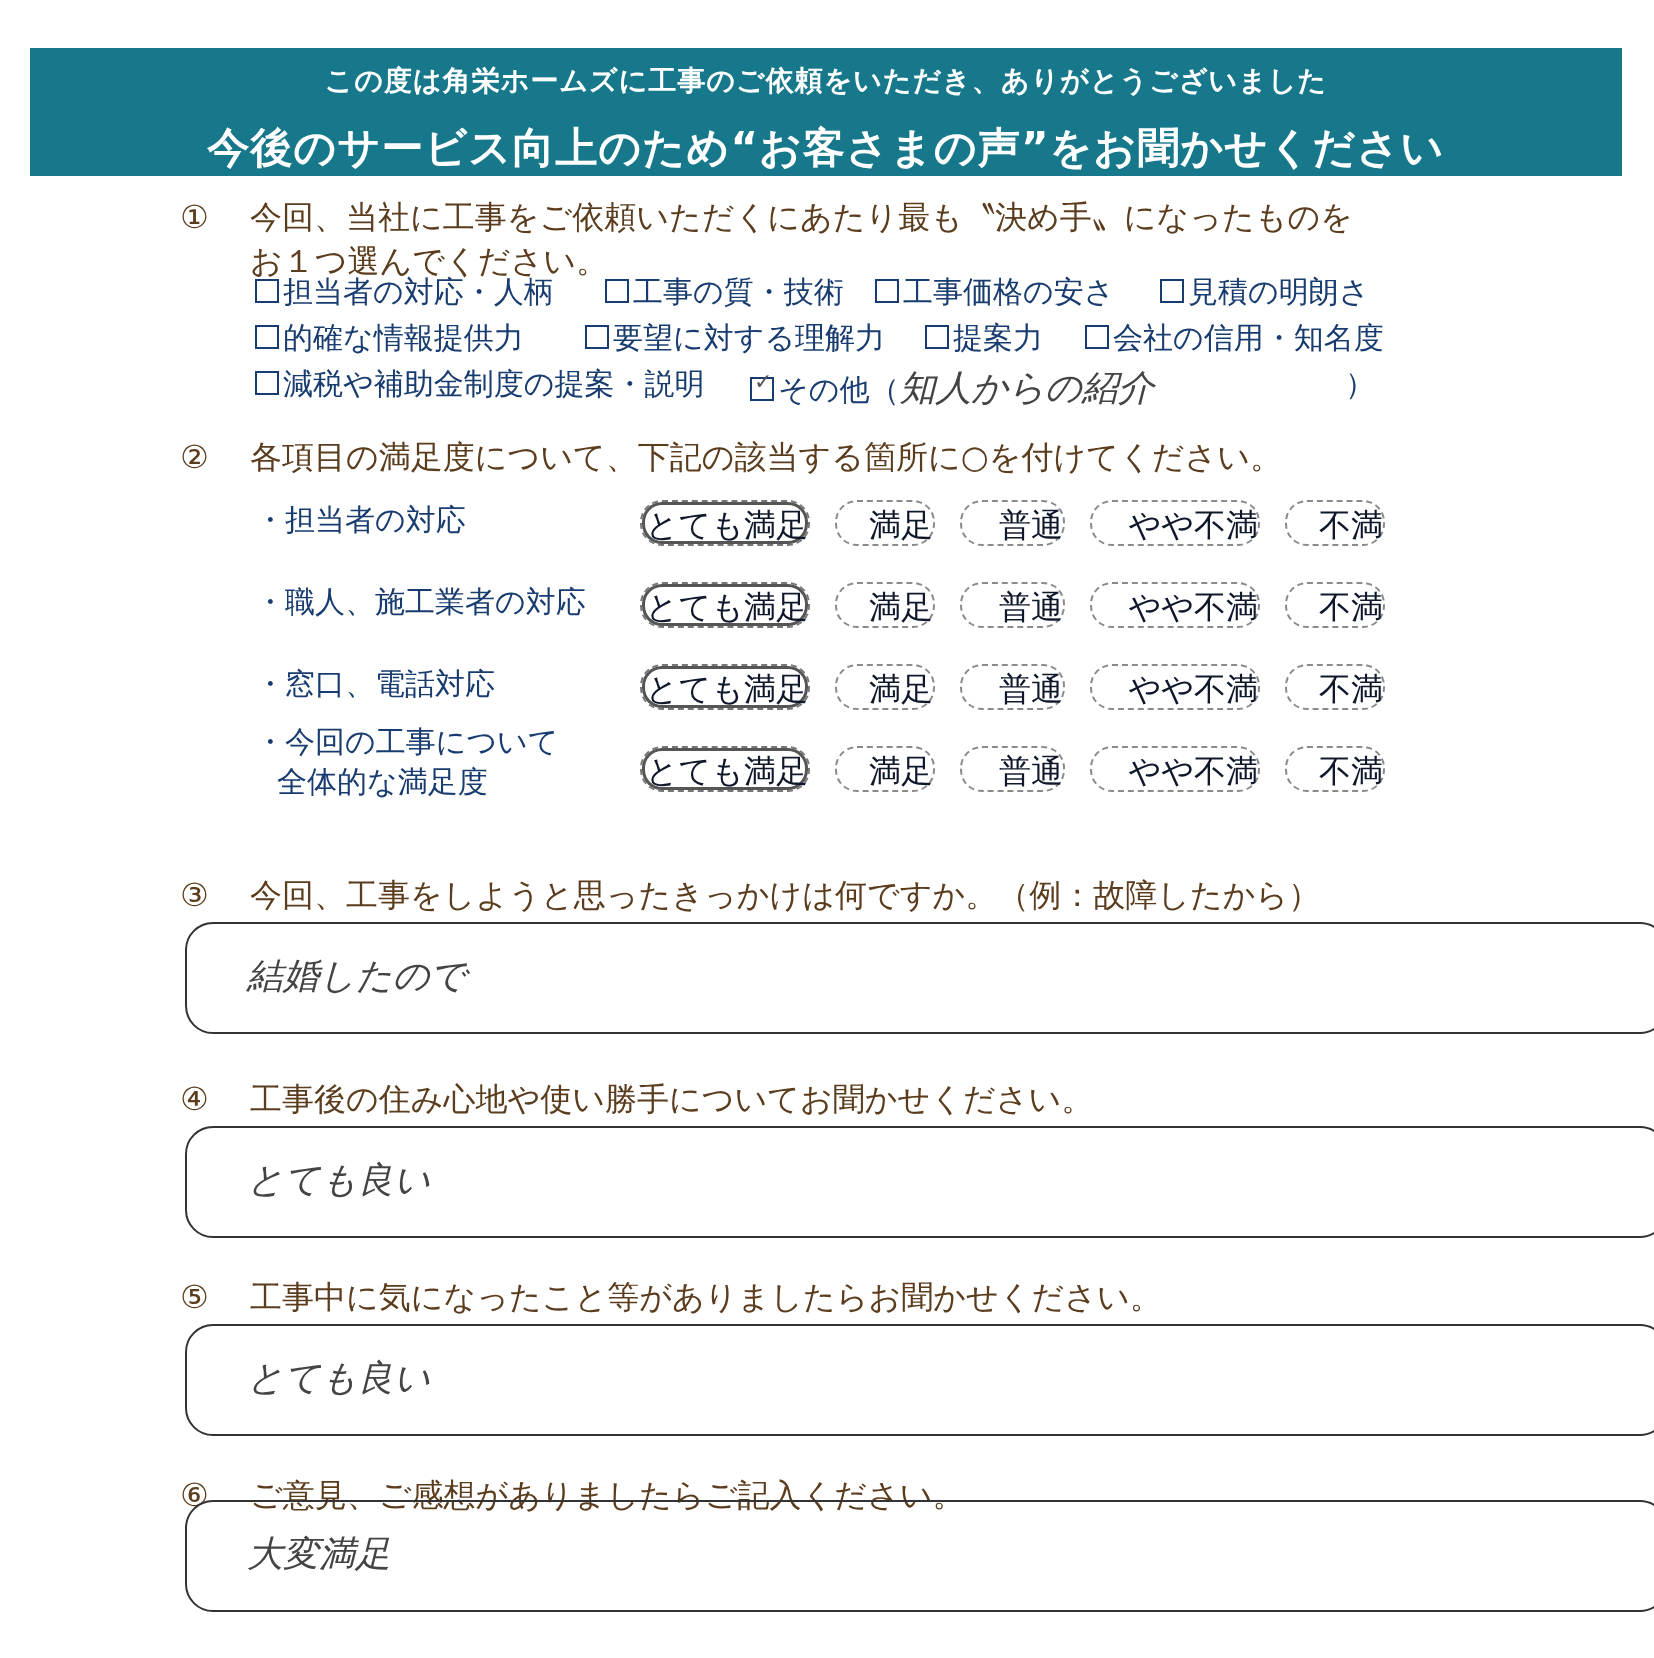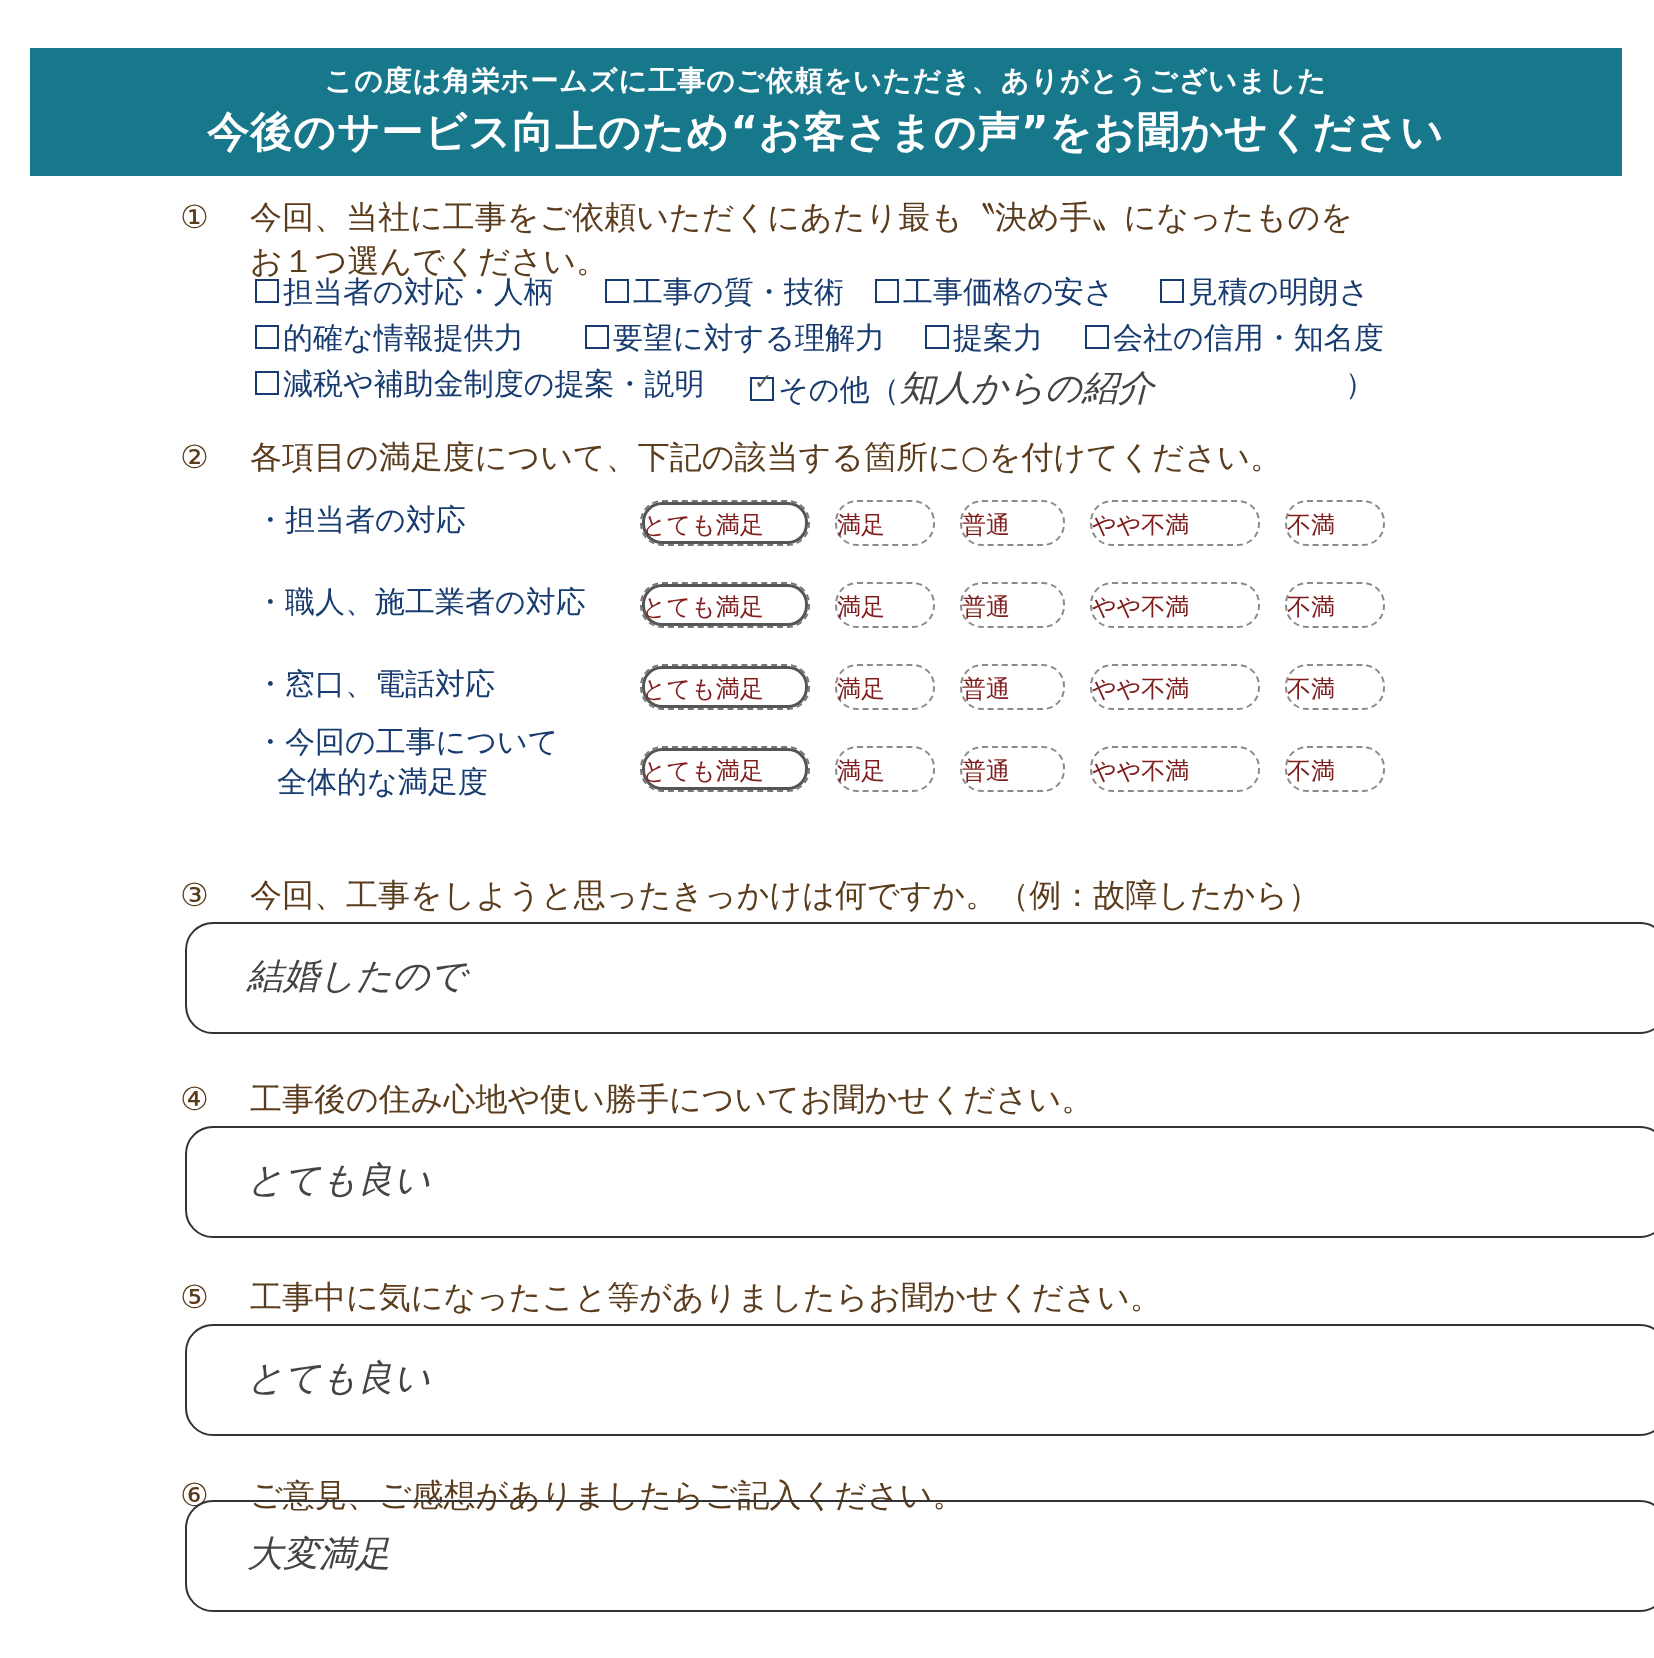--- a/index.html
+++ b/index.html
@@ -1,41 +1,41 @@
 <!DOCTYPE html>
 <html><head>
 <meta charset="utf-8">
 <style>
   html, body { margin: 0; padding: 0; background: #ffffff; }
   body { width: 1654px; height: 1658px; position: relative; overflow: hidden;
          font-family: "DejaVu Sans", "Liberation Sans", sans-serif; }
   .banner { position: absolute; left: 30px; top: 48px; width: 1592px; height: 128px;
             background: #17788b; color: #ffffff; text-align: center; }
   .banner .l1 { font-size: 28px; font-weight: bold; letter-spacing: 1px; margin-top: 14px; text-align: center; }
-  .banner .l2 { font-size: 42px; font-weight: bold; letter-spacing: 1px; margin-top: 4px; }
+  .banner .l2 { font-size: 42px; font-weight: bold; letter-spacing: 1px; margin-top: 20px; }
 
   .q { position: absolute; color: #5b3d1e; font-size: 32px; }
   .q .num { display: inline-block; width: 70px; }
   .q .indent { padding-left: 70px; }
 
   .opts { position: absolute; left: 255px; color: #183c70; font-size: 30px; }
   .opt-row { position: relative; height: 46px; }
   .opt { position: absolute; white-space: nowrap; }
   .box { display: inline-block; width: 20px; height: 20px; border: 2px solid #183c70;
          vertical-align: middle; margin-right: 4px; position: relative; top: -3px; }
   .box.checked::after { content: "✓"; position: absolute; left: 2px; top: -10px;
                         font-size: 22px; color: #555; }
   .hand { font-family: "DejaVu Serif", serif; color: #444; font-style: italic; font-size: 36px; }
 
   .rating { position: absolute; left: 255px; width: 1200px; color: #183c70; font-size: 30px; }
   .r-row { position: absolute; left: 0; width: 1200px; }
   .r-label { position: absolute; left: 0; white-space: nowrap; }
   .pill { position: absolute; top: 0; height: 46px; border: 2px dashed #8a8a8a;
-          border-radius: 22px; text-align: left; line-height: 46px; font-size: 24px;
-          color: #7f1d1d; box-sizing: border-box; }
+          border-radius: 22px; text-align: right; line-height: 46px; font-size: 32px;
+          color: #0f172a; box-sizing: border-box; }
   .pill.selected { box-shadow: 0 0 0 3px #555 inset; border-color: #777; }
 
   .answer { position: absolute; left: 185px; width: 1483px; height: 112px;
             border: 2.5px solid #333; border-radius: 28px; box-sizing: border-box; }
   .answer .hand { position: absolute; left: 60px; top: 28px; font-size: 36px; }
 </style>
 </head>
 <body>
 
 <div class="banner">

